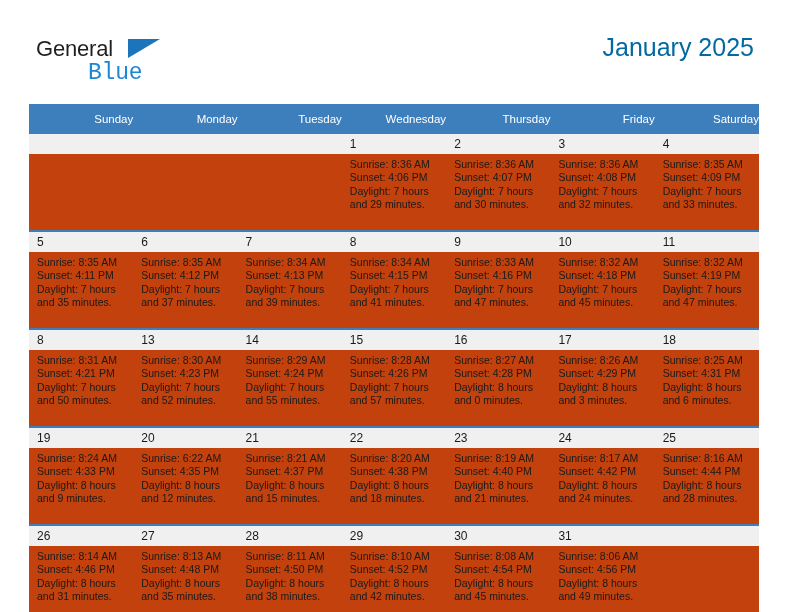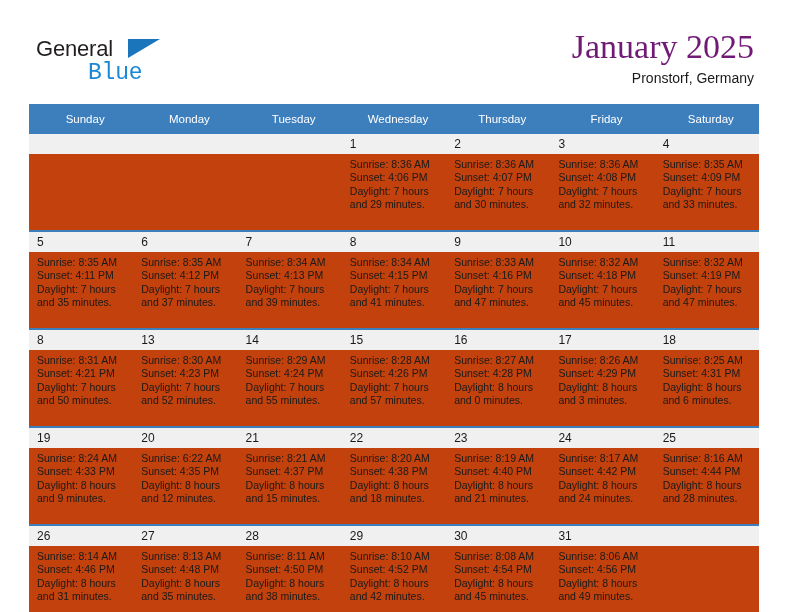--- a/index.html
+++ b/index.html
@@ -70,25 +70,24 @@
     font-family: Liberation Mono, monospace;
   }
 
   .title-block {
     position: absolute;
     right: 38px;
     top: 30px;
     text-align: right;
   }
   .cal-title {
-    font-size: 34px;
-    color: #701a75;
+    font-size: 25px;
+    color: #0369a1;
     line-height: 34px;
     white-space: nowrap;
-    font-family: Liberation Serif, serif;
   }
   .cal-subtitle {
     font-size: 14px;
     color: #1a1a1a;
     line-height: 20px;
     margin-top: 4px;
     white-space: nowrap;
   }
 
   
@@ -101,21 +100,21 @@
   table.cal {
     width: 730px;
     border-collapse: collapse;
     table-layout: fixed;
   }
   table.cal th {
     background: #3d7ebd;
     color: #ffffff;
     font-weight: normal;
     font-size: 11.5px;
-    text-align: center;
+    text-align: right;
     padding: 5px 0 5px 8px;
     height: 20px;
     line-height: 14px;
     border: none;
   }
   
   tr.datesrow td {
     background: #f0f0f0;
     font-size: 12px;
     color: #1a1a1a;
@@ -154,21 +153,20 @@
     <div class="brand">
       <div class="brand-row1">
         <span class="brand-general">General</span>
         <span class="brand-triangle"></span>
       </div>
       <span class="brand-blue">Blue</span>
     </div>
 
     <div class="title-block">
       <div class="cal-title">January 2025</div>
-      <div class="cal-subtitle">Pronstorf, Germany</div>
     </div>
 
   </div>
 
   <div class="calendar">
     <table class="cal">
       <thead>
         <tr id="weekday-row">
             <th>Sunday</th>
             <th>Monday</th>

